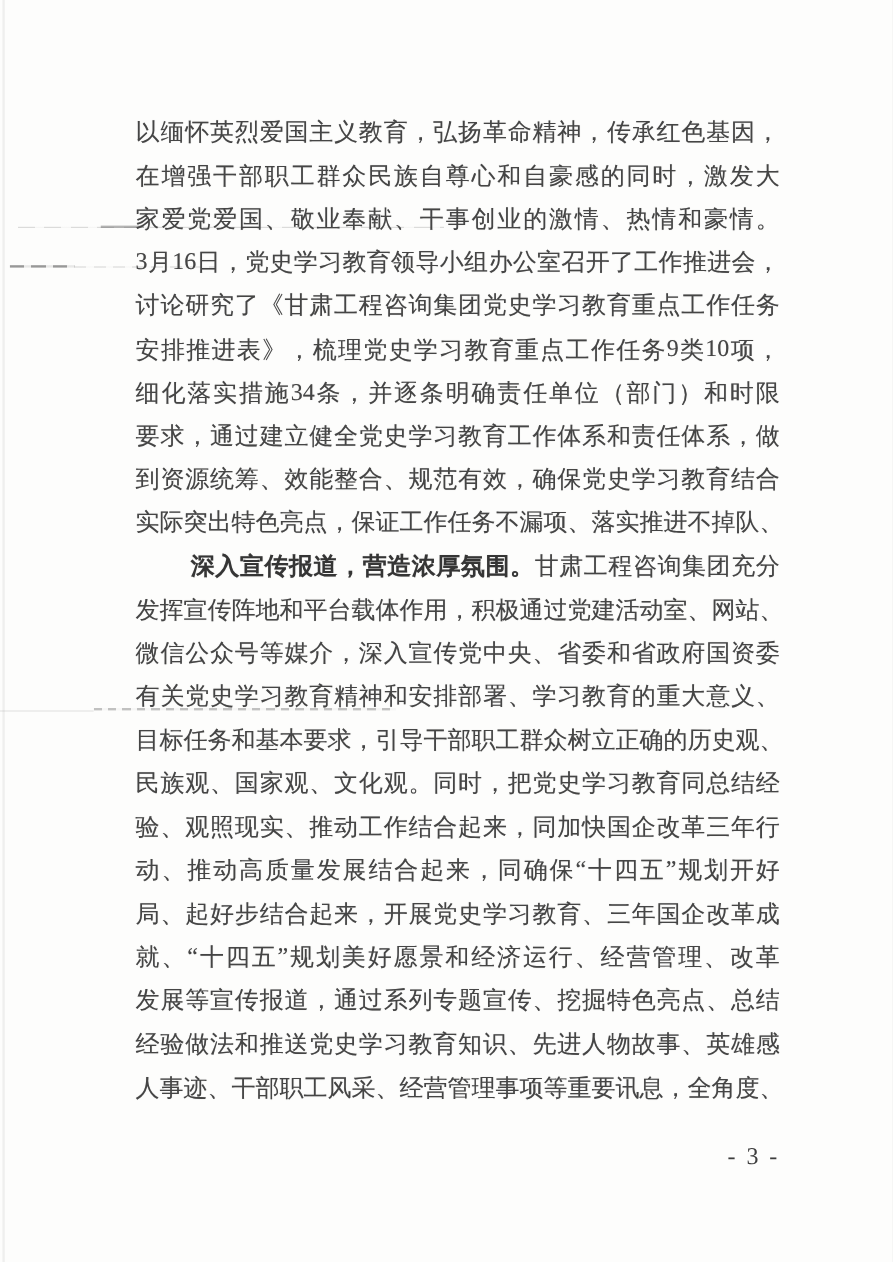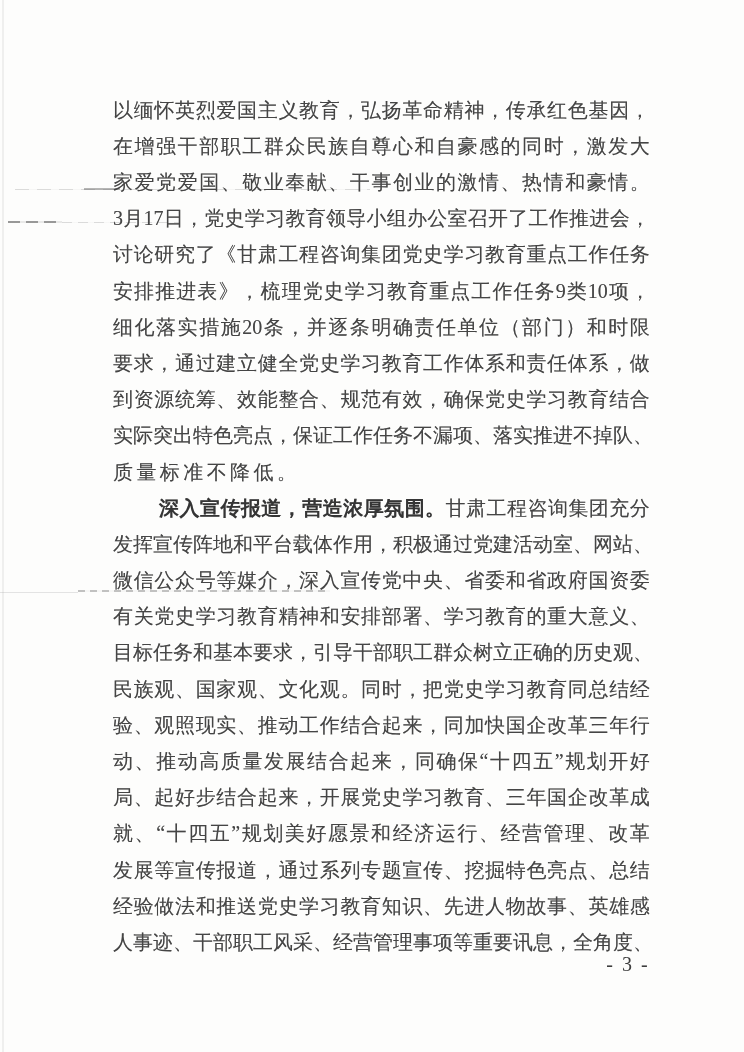--- a/index.html
+++ b/index.html
@@ -153,21 +153,21 @@
         <span class="ch">热</span>
         <span class="ch">情</span>
         <span class="ch">和</span>
         <span class="ch">豪</span>
         <span class="ch">情</span>
         <span class="ch">。</span>
       </div>
       <div class="line">
         <span class="ch">3</span>
         <span class="ch">月</span>
-        <span class="ch">17</span>
+        <span class="ch">16</span>
         <span class="ch">日</span>
         <span class="ch">，</span>
         <span class="ch">党</span>
         <span class="ch">史</span>
         <span class="ch">学</span>
         <span class="ch">习</span>
         <span class="ch">教</span>
         <span class="ch">育</span>
         <span class="ch">领</span>
         <span class="ch">导</span>
@@ -242,21 +242,21 @@
         <span class="ch">项</span>
         <span class="ch">，</span>
       </div>
       <div class="line">
         <span class="ch">细</span>
         <span class="ch">化</span>
         <span class="ch">落</span>
         <span class="ch">实</span>
         <span class="ch">措</span>
         <span class="ch">施</span>
-        <span class="ch">20</span>
+        <span class="ch">34</span>
         <span class="ch">条</span>
         <span class="ch">，</span>
         <span class="ch">并</span>
         <span class="ch">逐</span>
         <span class="ch">条</span>
         <span class="ch">明</span>
         <span class="ch">确</span>
         <span class="ch">责</span>
         <span class="ch">任</span>
         <span class="ch">单</span>
@@ -347,21 +347,20 @@
         <span class="ch">、</span>
         <span class="ch">落</span>
         <span class="ch">实</span>
         <span class="ch">推</span>
         <span class="ch">进</span>
         <span class="ch">不</span>
         <span class="ch">掉</span>
         <span class="ch">队</span>
         <span class="ch">、</span>
       </div>
-      <div class="line nojust"><span class="ch">质</span><span class="ch">量</span><span class="ch">标</span><span class="ch">准</span><span class="ch">不</span><span class="ch">降</span><span class="ch">低</span><span class="ch">。</span></div>
       <div class="line indent">
         <span class="ch b">深</span>
         <span class="ch b">入</span>
         <span class="ch b">宣</span>
         <span class="ch b">传</span>
         <span class="ch b">报</span>
         <span class="ch b">道</span>
         <span class="ch b">，</span>
         <span class="ch b">营</span>
         <span class="ch b">造</span>

